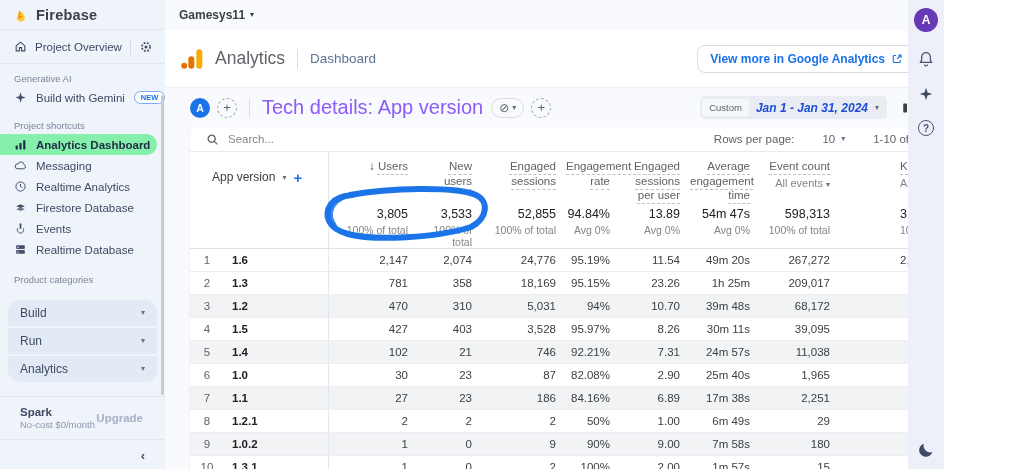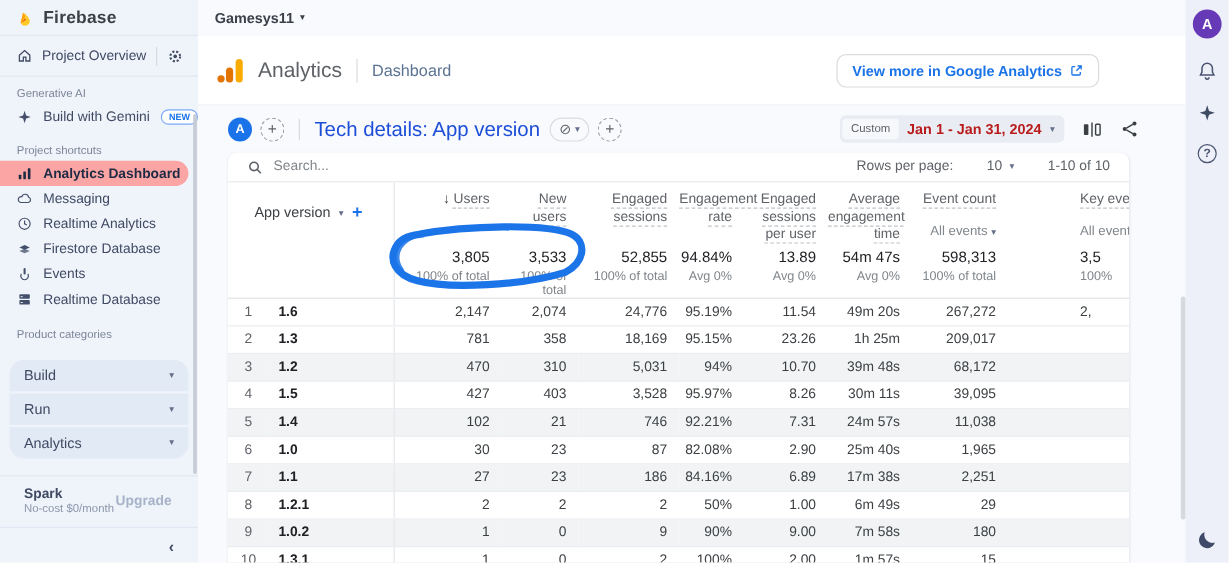--- a/index.html
+++ b/index.html
@@ -1,30 +1,30 @@
 <!DOCTYPE html>
 <html><head>
 <meta charset="utf-8">
 <style>
   * { margin:0; padding:0; box-sizing:border-box; }
   html,body { width:1024px; height:469px; overflow:hidden; }
   body { font-family:"Liberation Sans","DejaVu Sans",sans-serif; font-size:12px; color:#3c4043; }
-  .stage { position:relative; width:1024px; height:469px; background:#f8fafd; overflow:hidden; }
+  .stage { position:relative; width:944px; height:469px; background:#f8fafd; overflow:hidden; }
 
   
   .sidebar { position:absolute; left:0; top:0; width:165px; height:469px; background:#eff3fa; overflow:hidden; }
   .sb-brand { display:flex; align-items:center; gap:8px; height:30px; padding:0 14px; border-bottom:1px solid #e1e6f0; }
   .sb-brand-name { font-size:14.5px; font-weight:700; color:#3b4049; letter-spacing:.2px; }
   .sb-nav { display:flex; align-items:center; gap:8px; height:34px; padding:0 12px 0 14px; border-bottom:1px solid #e1e6f0; }
   .sb-nav-label { font-size:11.5px; font-weight:400; color:#3f4a63; flex:1; }
   .sb-vsep { width:1px; height:16px; background:#d4dae6; }
   .sb-section { font-size:9.5px; color:#7c8699; padding:9px 14px 3px; }
   .sb-row { display:flex; align-items:center; gap:9px; height:21px; padding:0 10px 0 14px; cursor:pointer; }
   .sb-row-label { font-size:11.5px; color:#3f4a63; white-space:nowrap; }
-  .sb-row.active { background:#fca5a5; border-radius:0 14px 14px 0; margin-right:8px; }
+  .sb-row.active { background:#86efac; border-radius:0 14px 14px 0; margin-right:8px; }
   .sb-row.active .sb-row-label { color:#1d2b45; font-weight:700; }
   .new-badge { font-size:7.5px; font-weight:700; color:#1a73e8; border:1px solid #7baaf7; border-radius:8px; padding:1px 6px 1px; background:#fff; }
   .sb-group { margin:12px 8px 0; display:flex; flex-direction:column; gap:2px; }
   .sb-cat { display:flex; align-items:center; height:26px; background:#e2eaf6; padding:0 12px; cursor:pointer; }
   .sb-cat:first-child { border-radius:12px 12px 0 0; }
   .sb-cat:last-child { border-radius:0 0 12px 12px; }
   .sb-cat-label { font-size:12px; color:#3f4a63; flex:1; }
   .caret { font-size:8px; color:#66708a; line-height:1; }
   .sb-divider { height:1px; background:#e1e6f0; margin:14px 0 0; }
   .sb-plan { display:flex; align-items:center; padding:9px 22px 9px 20px; }
@@ -43,45 +43,45 @@
   .project-selector { display:flex; align-items:center; gap:5px; font-size:12px; font-weight:700; color:#3b4049; cursor:pointer; }
   .ga-band { height:58px; background:#fff; border-bottom:1px solid #eef0f4; display:flex; align-items:center; padding:0 14px; }
   .ga-name { font-size:17.5px; color:#5f6368; margin-left:10px; }
   .ga-sep { width:1px; height:20px; background:#dadce0; margin:0 12px; }
   .ga-crumb { font-size:13.5px; color:#5b7392; }
   .view-more-btn { margin-left:auto; margin-right:58px; display:flex; align-items:center; gap:6px; border:1px solid #dadce0; background:#fff; border-radius:8px; padding:6px 12px; font-size:12px; font-weight:700; color:#1a73e8; cursor:pointer; }
   .report-row { height:39px; display:flex; align-items:center; padding:0 38px 0 25px; }
   .chip-avatar { width:20px; height:20px; border-radius:50%; background:#1a73e8; color:#fff; font-size:10.5px; font-weight:700; display:flex; align-items:center; justify-content:center; flex:none; }
   .chip-add { width:20px; height:20px; border-radius:50%; border:1.2px dashed #9aa0a6; color:#5f6368; font-size:13px; display:flex; align-items:center; justify-content:center; margin-left:7px; cursor:pointer; flex:none; }
   .rr-sep { width:1px; height:18px; background:#dadce0; margin:0 12px; }
-  .report-title { font-size:17px; color:#1d4ed8; white-space:nowrap; }
+  .report-title { font-size:20px; color:#8b5cf6; white-space:nowrap; }
   .slash-pill { display:flex; align-items:center; gap:3px; border:1px solid #dadce0; border-radius:11px; height:20px; padding:0 7px; margin-left:8px; color:#5f6368; cursor:pointer; background:#fff0; }
   .slash-glyph { font-size:12px; line-height:1; }
   .date-pill { margin-left:auto; display:flex; align-items:center; background:#e9edf3; border-radius:5px; height:23px; padding:2px 8px 2px 2px; gap:7px; cursor:pointer; }
   .date-mode { background:#f6f8fb; border-radius:3px; font-size:9.5px; color:#5f6368; padding:3px 7px; }
-  .date-text { font-size:12px; font-weight:700; color:#b91c1c; }
+  .date-text { font-size:12px; font-weight:700; color:#1d4ed8;font-style:italic; }
   .tool-icon { margin-left:14px; cursor:pointer; display:block; }
   .main-scrollbar { position:absolute; right:0; top:247px; width:4px; height:186px; background:#d6d9de; border-radius:2px; }
 
   
   .card { position:relative; margin-left:25px; width:751px; height:342px; background:#fff; border-radius:8px 8px 0 0; box-shadow:0 1px 2px rgba(60,64,67,.12); overflow:hidden; }
   .search-row { height:25px; display:flex; align-items:center; padding:0 10px 0 16px; border-bottom:1px solid #e7eaee; }
   .search-input { border:none; outline:none; background:transparent; font-size:11.5px; color:#3c4043; margin-left:9px; width:220px; font-family:inherit; }
   .search-input::placeholder { color:#80868b; }
   .pg-cluster { margin-left:auto; display:flex; align-items:center; gap:28px; font-size:11.5px; color:#5f6368; padding-right:6px; }
   .pg-select { display:flex; align-items:center; gap:6px; cursor:pointer; }
   table { border-collapse:collapse; table-layout:fixed; width:782px; }
   col.c-num{width:34px} col.c-ver{width:104px} col.c-u{width:90px} col.c-nu{width:64px} col.c-es{width:84px} col.c-er{width:54px} col.c-espu{width:70px} col.c-aet{width:70px} col.c-ec{width:80px} col.c-ke{width:132px}
   th,td { font-weight:400; }
   .hdr-row th { height:50px; vertical-align:top; text-align:right; padding:7px 10px 0 0; font-size:11.5px; line-height:1.28; color:#5f6368; }
   .dim-th { text-align:left !important; vertical-align:middle !important; padding:0 0 0 22px !important; }
   .dim-wrap { display:flex; align-items:center; gap:7px; font-size:12px; color:#3c4043; }
   .dim-plus { color:#1a73e8; font-size:15px; font-weight:700; cursor:pointer; }
   .h-label { text-decoration:underline dashed #bdc1c6 1px; text-underline-offset:3.5px; cursor:pointer;text-align:center; }
-  .h-sub { color:#80868b; font-size:11px; margin-top:12px; white-space:nowrap; }
+  .h-sub { color:#80868b; font-size:11px; margin-top:2px; white-space:nowrap; }
   .sort-arrow { color:#3c4043; margin-right:3px; }
   .t-users { border-left:1px solid #e4e7eb; }
   .tot-row td { height:40px; vertical-align:top; text-align:right; padding:4px 10px 0 0; }
   .tot-val { font-size:12.5px; color:#202124; }
   .tot-sub { font-size:10.5px; color:#80868b; margin-top:3px; }
   .tot-row td, tbody td { border-bottom:1px solid #ebedf0; }
   .tot-row td { border-bottom:1px solid #dfe3e7; }
   tbody tr { height:23px; }
   tbody tr.alt { background:#f1f3f4; }
   .td-num { text-align:center; color:#5f6368; font-size:11.5px; }

